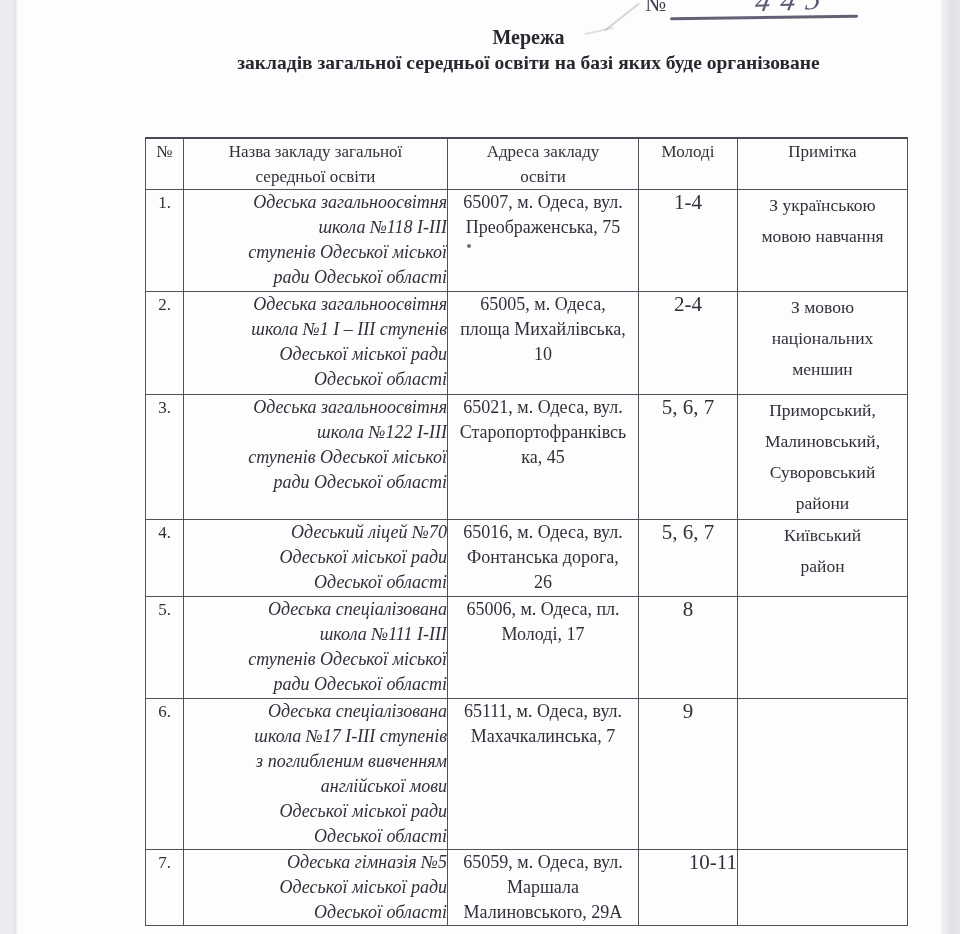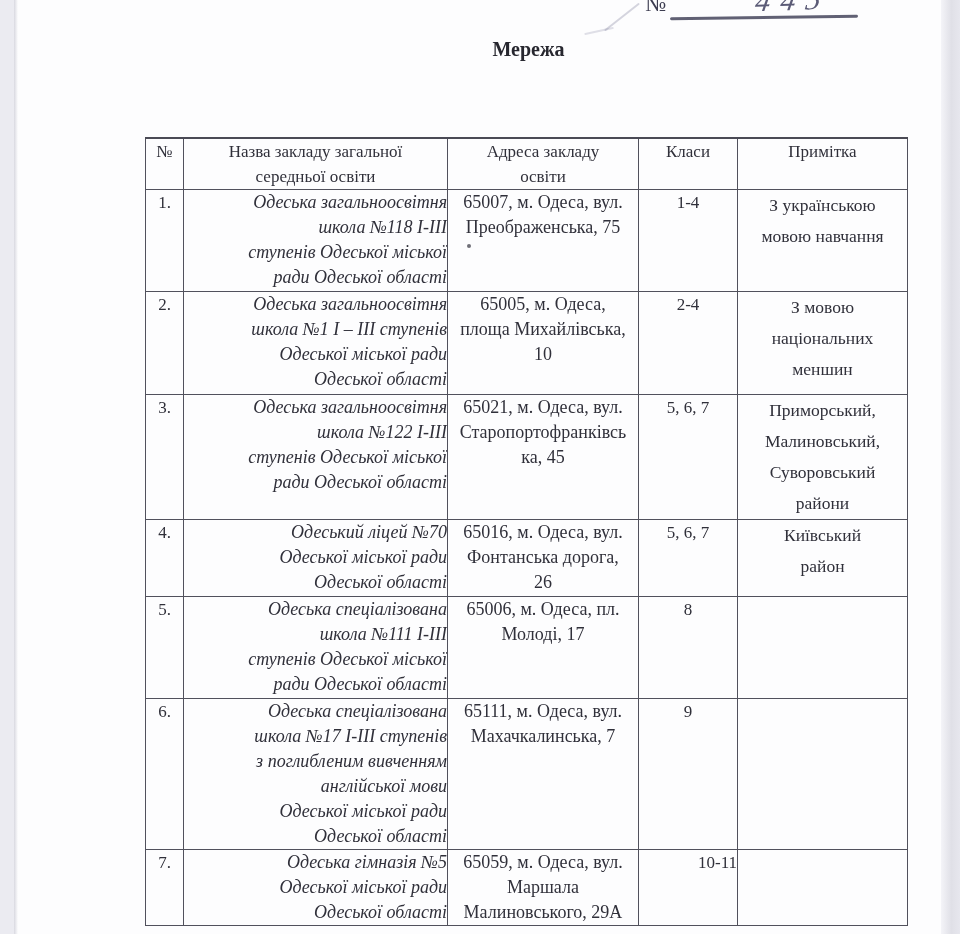--- a/index.html
+++ b/index.html
@@ -43,21 +43,21 @@
   .pencil-stroke-1 {
     position: absolute; left: 600px; top: 16px; width: 44px; height: 2px;
     background: rgba(120,120,150,.30); transform: rotate(-38deg); border-radius: 2px;
   }
   .pencil-stroke-2 {
     position: absolute; left: 584px; top: 30px; width: 30px; height: 2px;
     background: rgba(120,120,150,.22); transform: rotate(-12deg); border-radius: 2px;
   }
   
   .title-block {
-    position: absolute; left: 150px; top: 36px; width: 757px;
+    position: absolute; left: 150px; top: 24px; width: 757px;
     text-align: center; font-weight: bold; color: #27272f;
   }
   .title-line1 { font-size: 20px; line-height: 26px; }
   .title-line2 { font-size: 19.5px; line-height: 26px; }
   .title-line3 { font-size: 19.5px; line-height: 26px; }
   
   table.net-table {
     position: absolute; left: 145px; top: 137px;
     width: 762px; table-layout: fixed;
     border-collapse: collapse;
@@ -74,21 +74,21 @@
   .col-num  { width: 38px; }
   .col-name { width: 264px; }
   .col-addr { width: 191px; }
   .col-grad { width: 99px; }
   .col-note { width: 170px; }
 
   .cell-head { text-align: center; font-size: 17px; line-height: 25px; padding-top: 3px; }
   .cell-num  { text-align: center; font-size: 17px; line-height: 25px; padding-top: 5px; }
   .cell-name { text-align: right;   font-size: 18px; line-height: 25px; padding: 5px 4px 0 9px; font-style: italic; }
   .cell-addr { text-align: center; font-size: 18px;  line-height: 25px; padding: 6px 4px 0 4px; }
-  .cell-grad { text-align: center; font-size: 17px;  line-height: 25px; padding-top: 6px; }
+  .cell-grad { text-align: center; font-size: 21px;  line-height: 25px; padding-top: 6px; }
   .cell-grad.align-left { text-align: right; padding-left: 5px; }
   .cell-note { text-align: center; font-size: 17.5px; line-height: 31px; padding: 4px 4px 0 4px; }
   
   .stray-dot {
     position: absolute; left: 467px; top: 244px; width: 4px; height: 4px;
     background: #4b4b55; border-radius: 50%; opacity: .8;
   }
 </style>
 </head>
 <body>
@@ -98,38 +98,39 @@
 <div class="right-strip"></div>
 
 <span class="doc-number-label">№</span>
 <div class="doc-number-line"></div>
 <span class="doc-number-hand">445</span>
 <div class="pencil-stroke-1"></div>
 <div class="pencil-stroke-2"></div>
 
 <div class="title-block">
   <div class="title-line1">Мережа</div>
+  <div class="title-line2">закладів загальної середньої освіти на базі яких буде організоване</div>
 </div>
 
 <table class="net-table">
   <colgroup>
     <col class="col-num">
       <col class="col-name">
       <col class="col-addr">
       <col class="col-grad">
       <col class="col-note">
   </colgroup>
   <tbody>
       <tr style="height:51px">
     <th class="cell-head">№</th>
     <th class="cell-head">Назва закладу загальної
 середньої освіти</th>
     <th class="cell-head">Адреса закладу
 освіти</th>
-    <th class="cell-head">Класи</th>
+    <th class="cell-head">Молоді</th>
     <th class="cell-head">Примітка</th>
   </tr>
   <tr style="height:102px">
     <td class="cell-num">1.</td>
     <td class="cell-name">Одеська загальноосвітня
 школа №118 I-III
 ступенів Одеської міської
 ради Одеської області</td>
     <td class="cell-addr">65007, м. Одеса, вул.
 Преображенська, 75</td>

